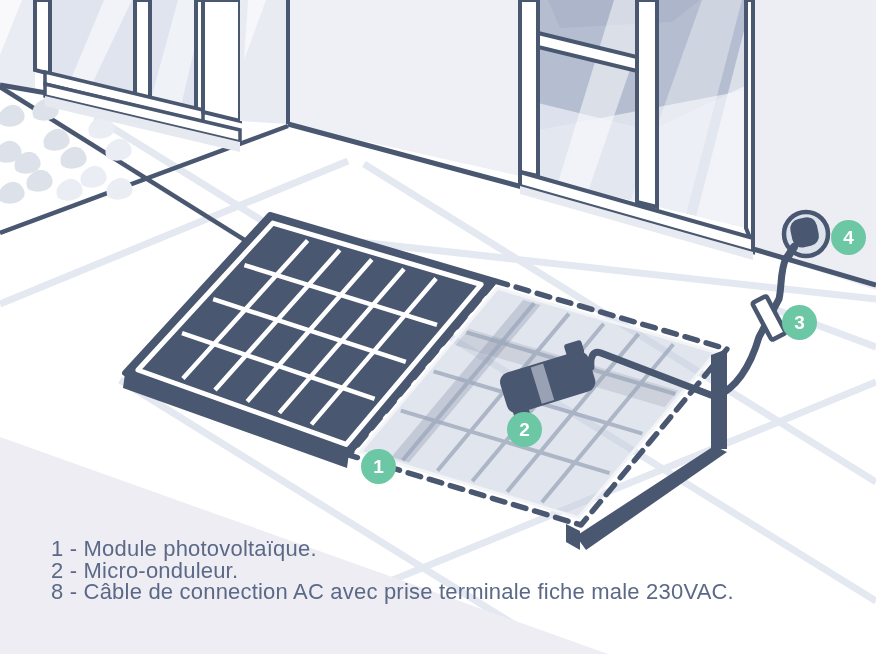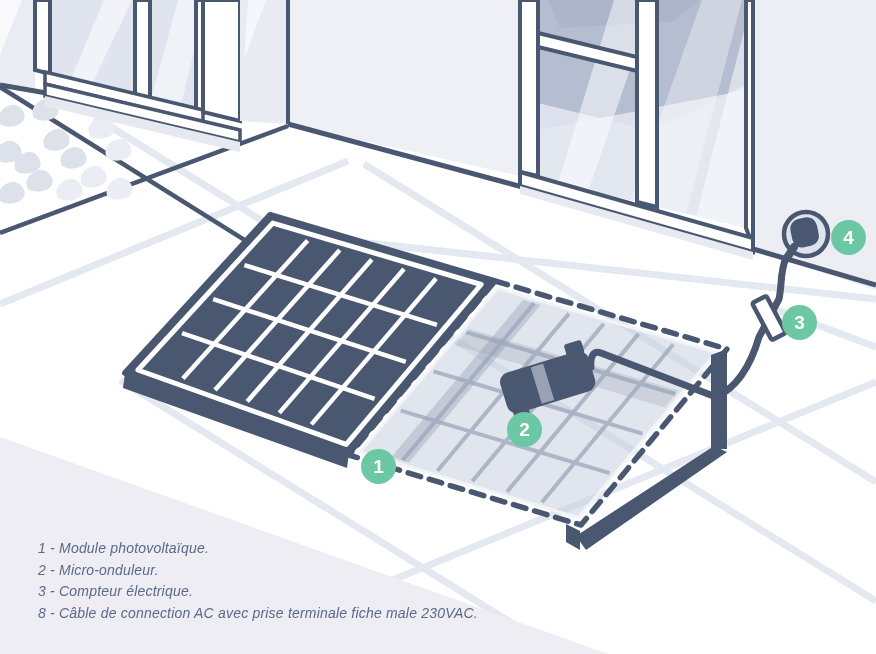--- a/index.html
+++ b/index.html
@@ -6,22 +6,22 @@
   #stage{position:relative;width:876px;height:654px;overflow:hidden;background:#ffffff;
          font-family:"Liberation Sans","DejaVu Sans",sans-serif;}
   #scene{position:absolute;left:0;top:0;}
   .badge{position:absolute;width:35px;height:35px;border-radius:50%;background:#6cc7a4;
          color:#ffffff;font-weight:bold;font-size:19px;display:flex;align-items:center;
          justify-content:center;user-select:none;}
   #badge-1{left:361px;top:449px;}
   #badge-2{left:507px;top:412px;}
   #badge-3{left:782px;top:305px;}
   #badge-4{left:831px;top:220px;}
-  .legend{position:absolute;left:38px;top:538px;color:#5b6987;font-size:14px;
-          line-height:21.6px;letter-spacing:.2px;font-weight:500;font-style:italic;}
+  .legend{position:absolute;left:51px;top:538px;color:#5b6987;font-size:22px;
+          line-height:21.6px;letter-spacing:.2px;font-weight:500;}
   .legend div{white-space:nowrap;}
 </style>
 </head>
 <body>
 
 <div id="stage">
 
 <svg id="scene" width="876" height="654" viewBox="0 0 876 654">
 
   <defs>
@@ -163,17 +163,16 @@
 </svg>
 
 <div class="badge" id="badge-1">1</div>
 <div class="badge" id="badge-2">2</div>
 <div class="badge" id="badge-3">3</div>
 <div class="badge" id="badge-4">4</div>
 
 <div class="legend">
   <div>1 - Module photovoltaïque.</div>
   <div>2 - Micro-onduleur.</div>
-  <div>3 - Compteur électrique.</div>
   <div>8 - Câble de connection AC avec prise terminale fiche male 230VAC.</div>
 </div>
 
 </div>
 
 </body></html>

